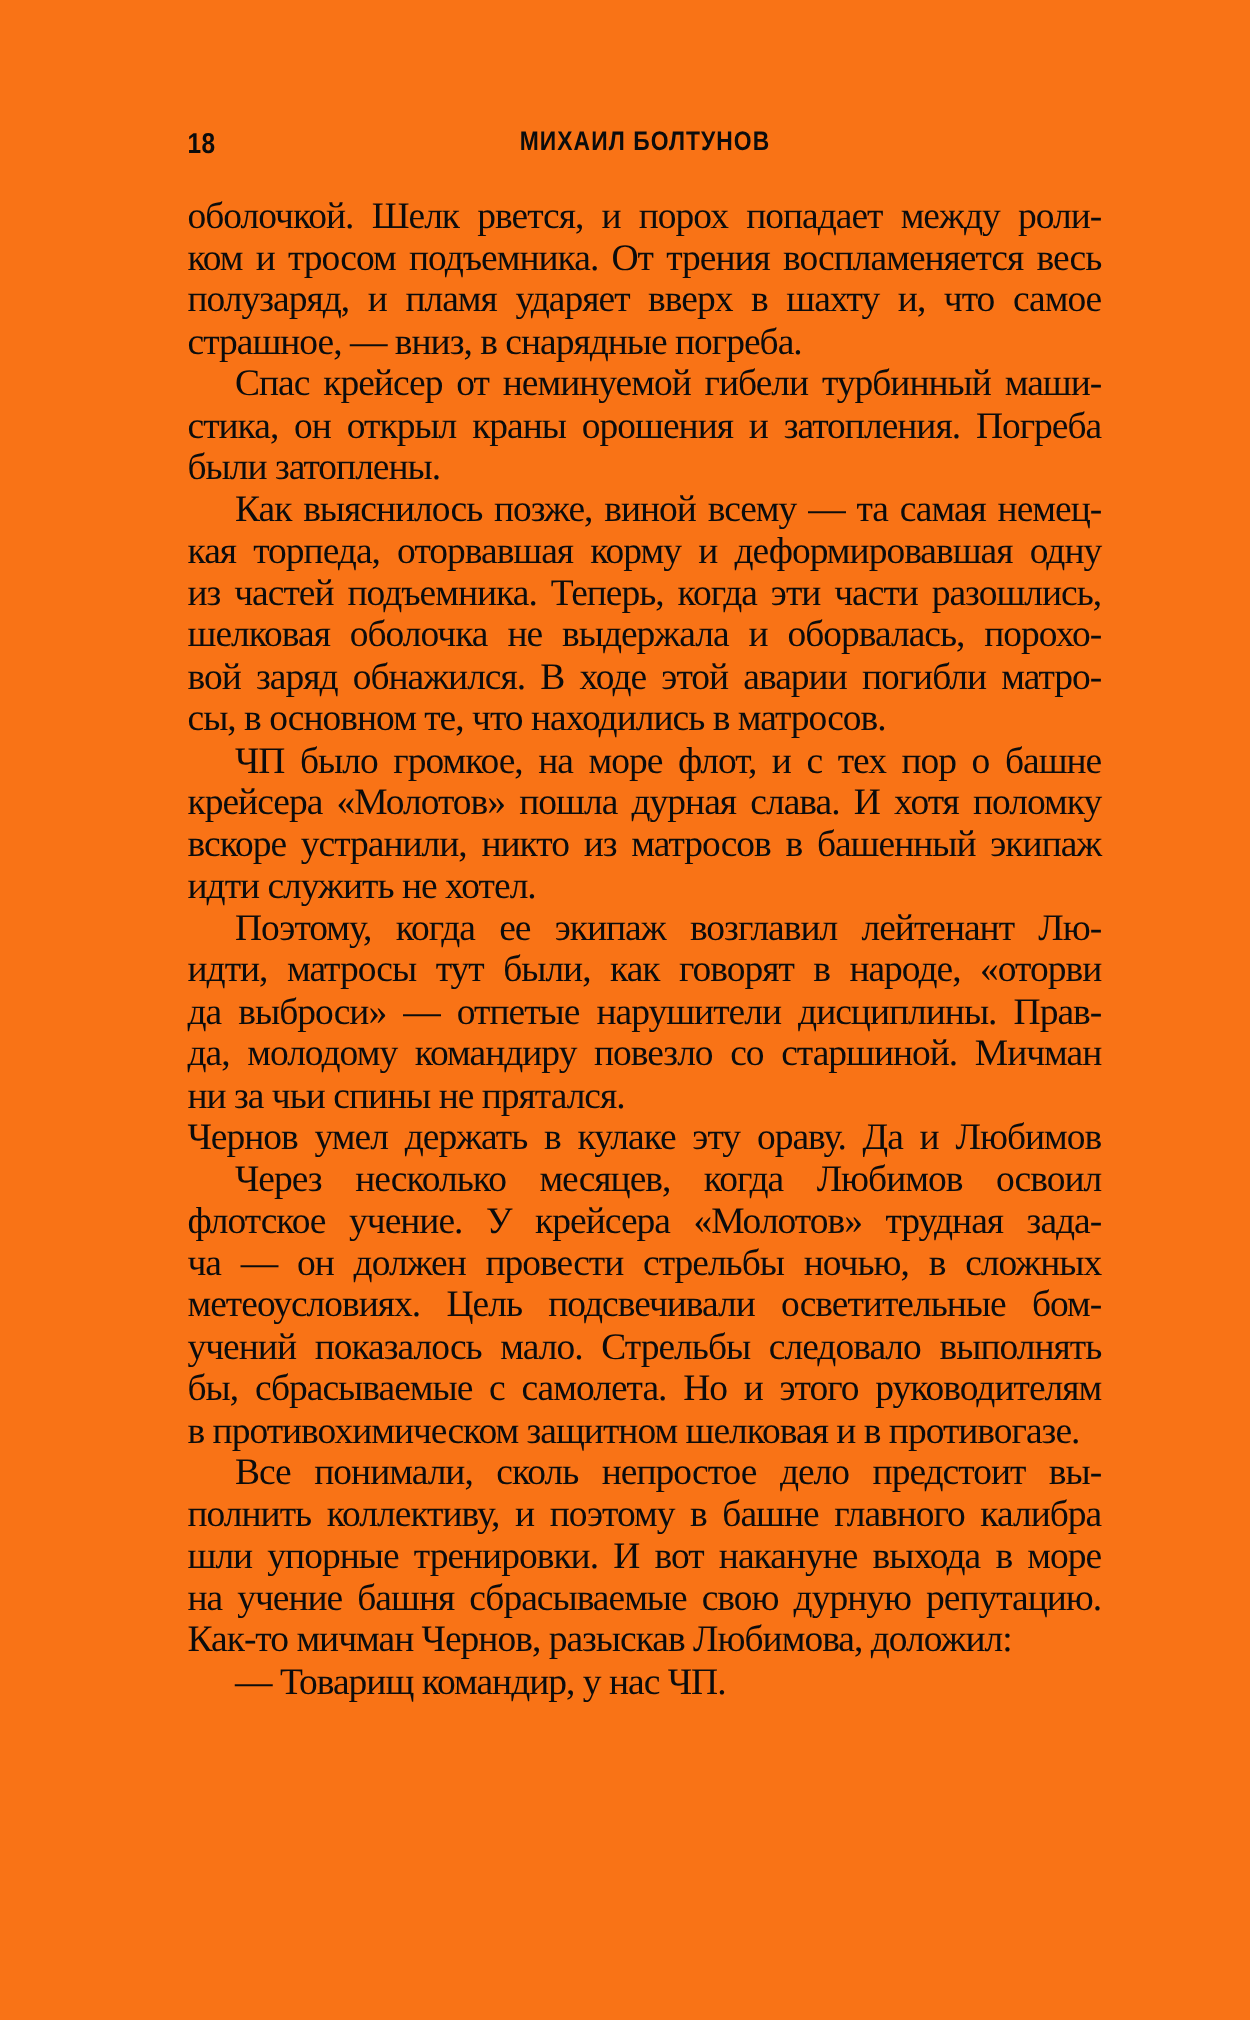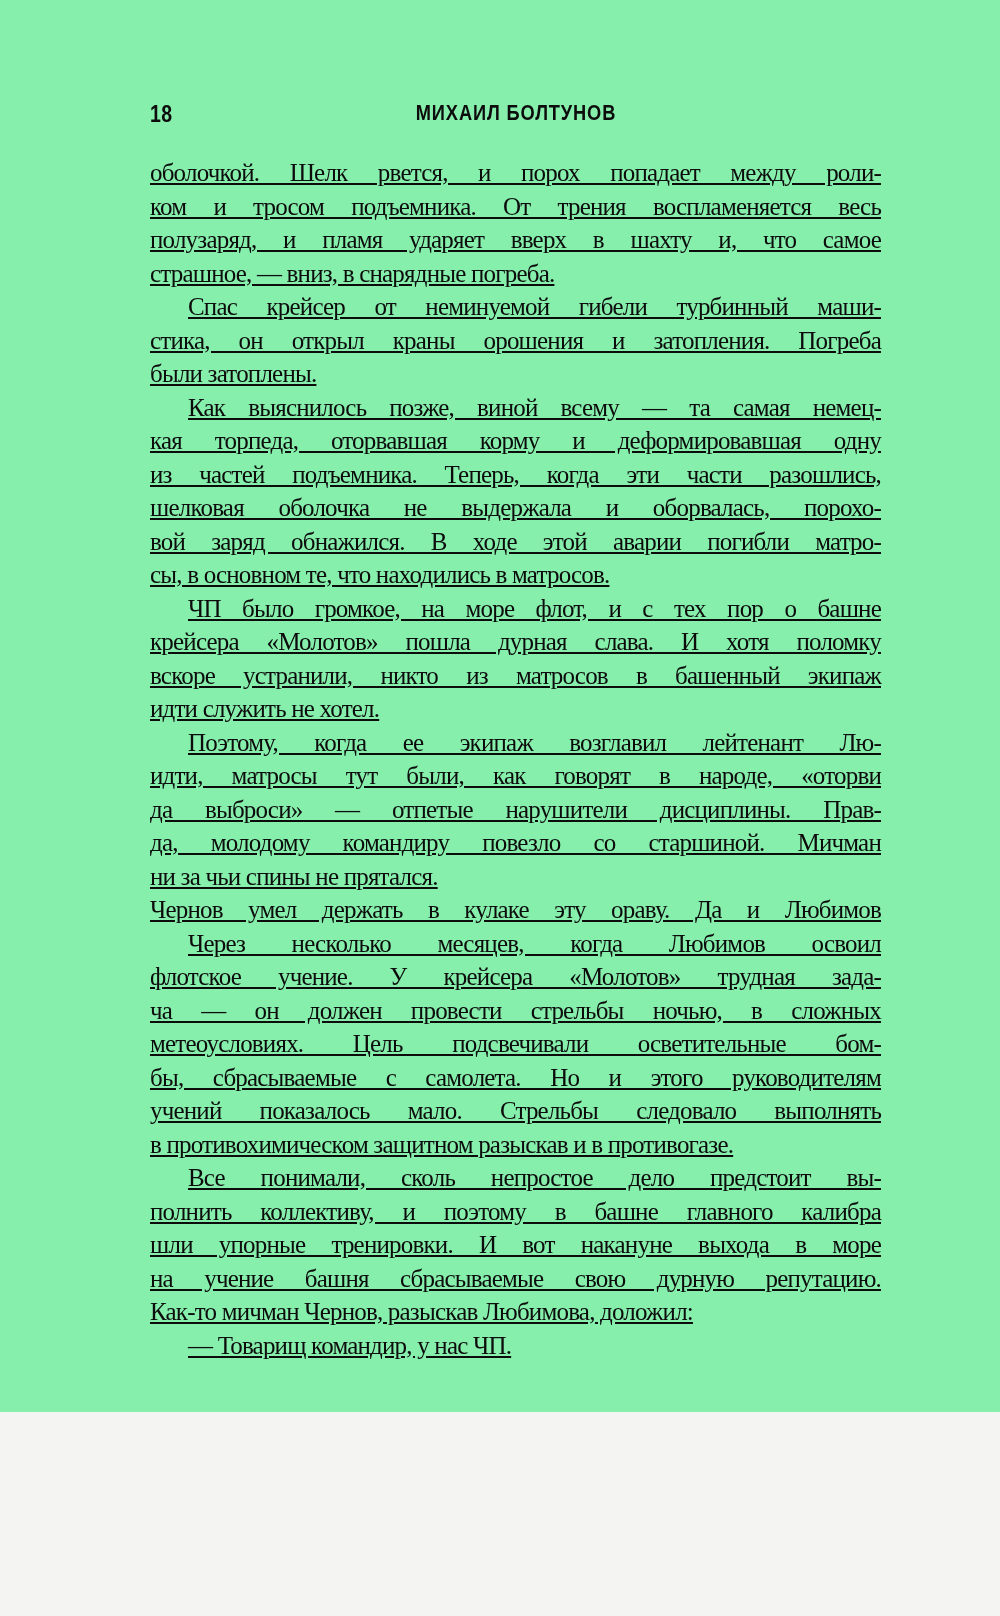--- a/index.html
+++ b/index.html
@@ -8,22 +8,22 @@
   }
   body {
     width: 1000px;
     height: 1616px;
     background: #f4f4f2;
     font-family: "Liberation Serif", "DejaVu Serif", serif;
   }
   .page {
     position: relative;
     width: 1000px;
-    height: 1412px;
-    background: #86efac;
+    height: 1616px;
+    background: #f97316;
     color: #0c0c0c;
     overflow: hidden;
   }
   .running-header {
     position: absolute;
     left: 150px;
     top: 101px;
     width: 731px;
     height: 30px;
     font-family: "Liberation Sans", "DejaVu Sans", sans-serif;
@@ -53,28 +53,27 @@
     position: absolute;
     left: 150px;
     top: 156px;
     width: 731px;
   }
   .para {
     margin: 0;
     padding: 0;
   }
   .line {
-    font-size: 25px;
+    font-size: 30px;
     line-height: 33.5px;
     letter-spacing: -0.8px;
     text-align: justify;
     text-align-last: justify;
     white-space: normal;
     color: #0c0c0c;
-    text-decoration: underline;
   }
   .line.last {
     text-align-last: left;
   }
   .line.indent {
     text-indent: 38px;
   }
 </style>
 </head>
 <body>
@@ -116,23 +115,23 @@
         <div class="line">да выброси» — отпетые нарушители дисциплины. Прав-</div>
         <div class="line">да, молодому командиру повезло со старшиной. Мичман</div>
         <div class="line last">ни за чьи спины не прятался.</div>
         <div class="line">Чернов умел держать в кулаке эту ораву. Да и Любимов</div>
       </div>
       <div class="para">
         <div class="line indent">Через несколько месяцев, когда Любимов освоил</div>
         <div class="line">флотское учение. У крейсера «Молотов» трудная зада-</div>
         <div class="line">ча — он должен провести стрельбы ночью, в сложных</div>
         <div class="line">метеоусловиях. Цель подсвечивали осветительные бом-</div>
+        <div class="line">учений показалось мало. Стрельбы следовало выполнять</div>
         <div class="line">бы, сбрасываемые с самолета. Но и этого руководителям</div>
-        <div class="line">учений показалось мало. Стрельбы следовало выполнять</div>
-        <div class="line last">в противохимическом защитном разыскав и в противогазе.</div>
+        <div class="line last">в противохимическом защитном шелковая и в противогазе.</div>
       </div>
       <div class="para">
         <div class="line indent">Все понимали, сколь непростое дело предстоит вы-</div>
         <div class="line">полнить коллективу, и поэтому в башне главного калибра</div>
         <div class="line">шли упорные тренировки. И вот накануне выхода в море</div>
         <div class="line">на учение башня сбрасываемые свою дурную репутацию.</div>
         <div class="line last">Как-то мичман Чернов, разыскав Любимова, доложил:</div>
       </div>
       <div class="para">
         <div class="line last indent">— Товарищ командир, у нас ЧП.</div>

